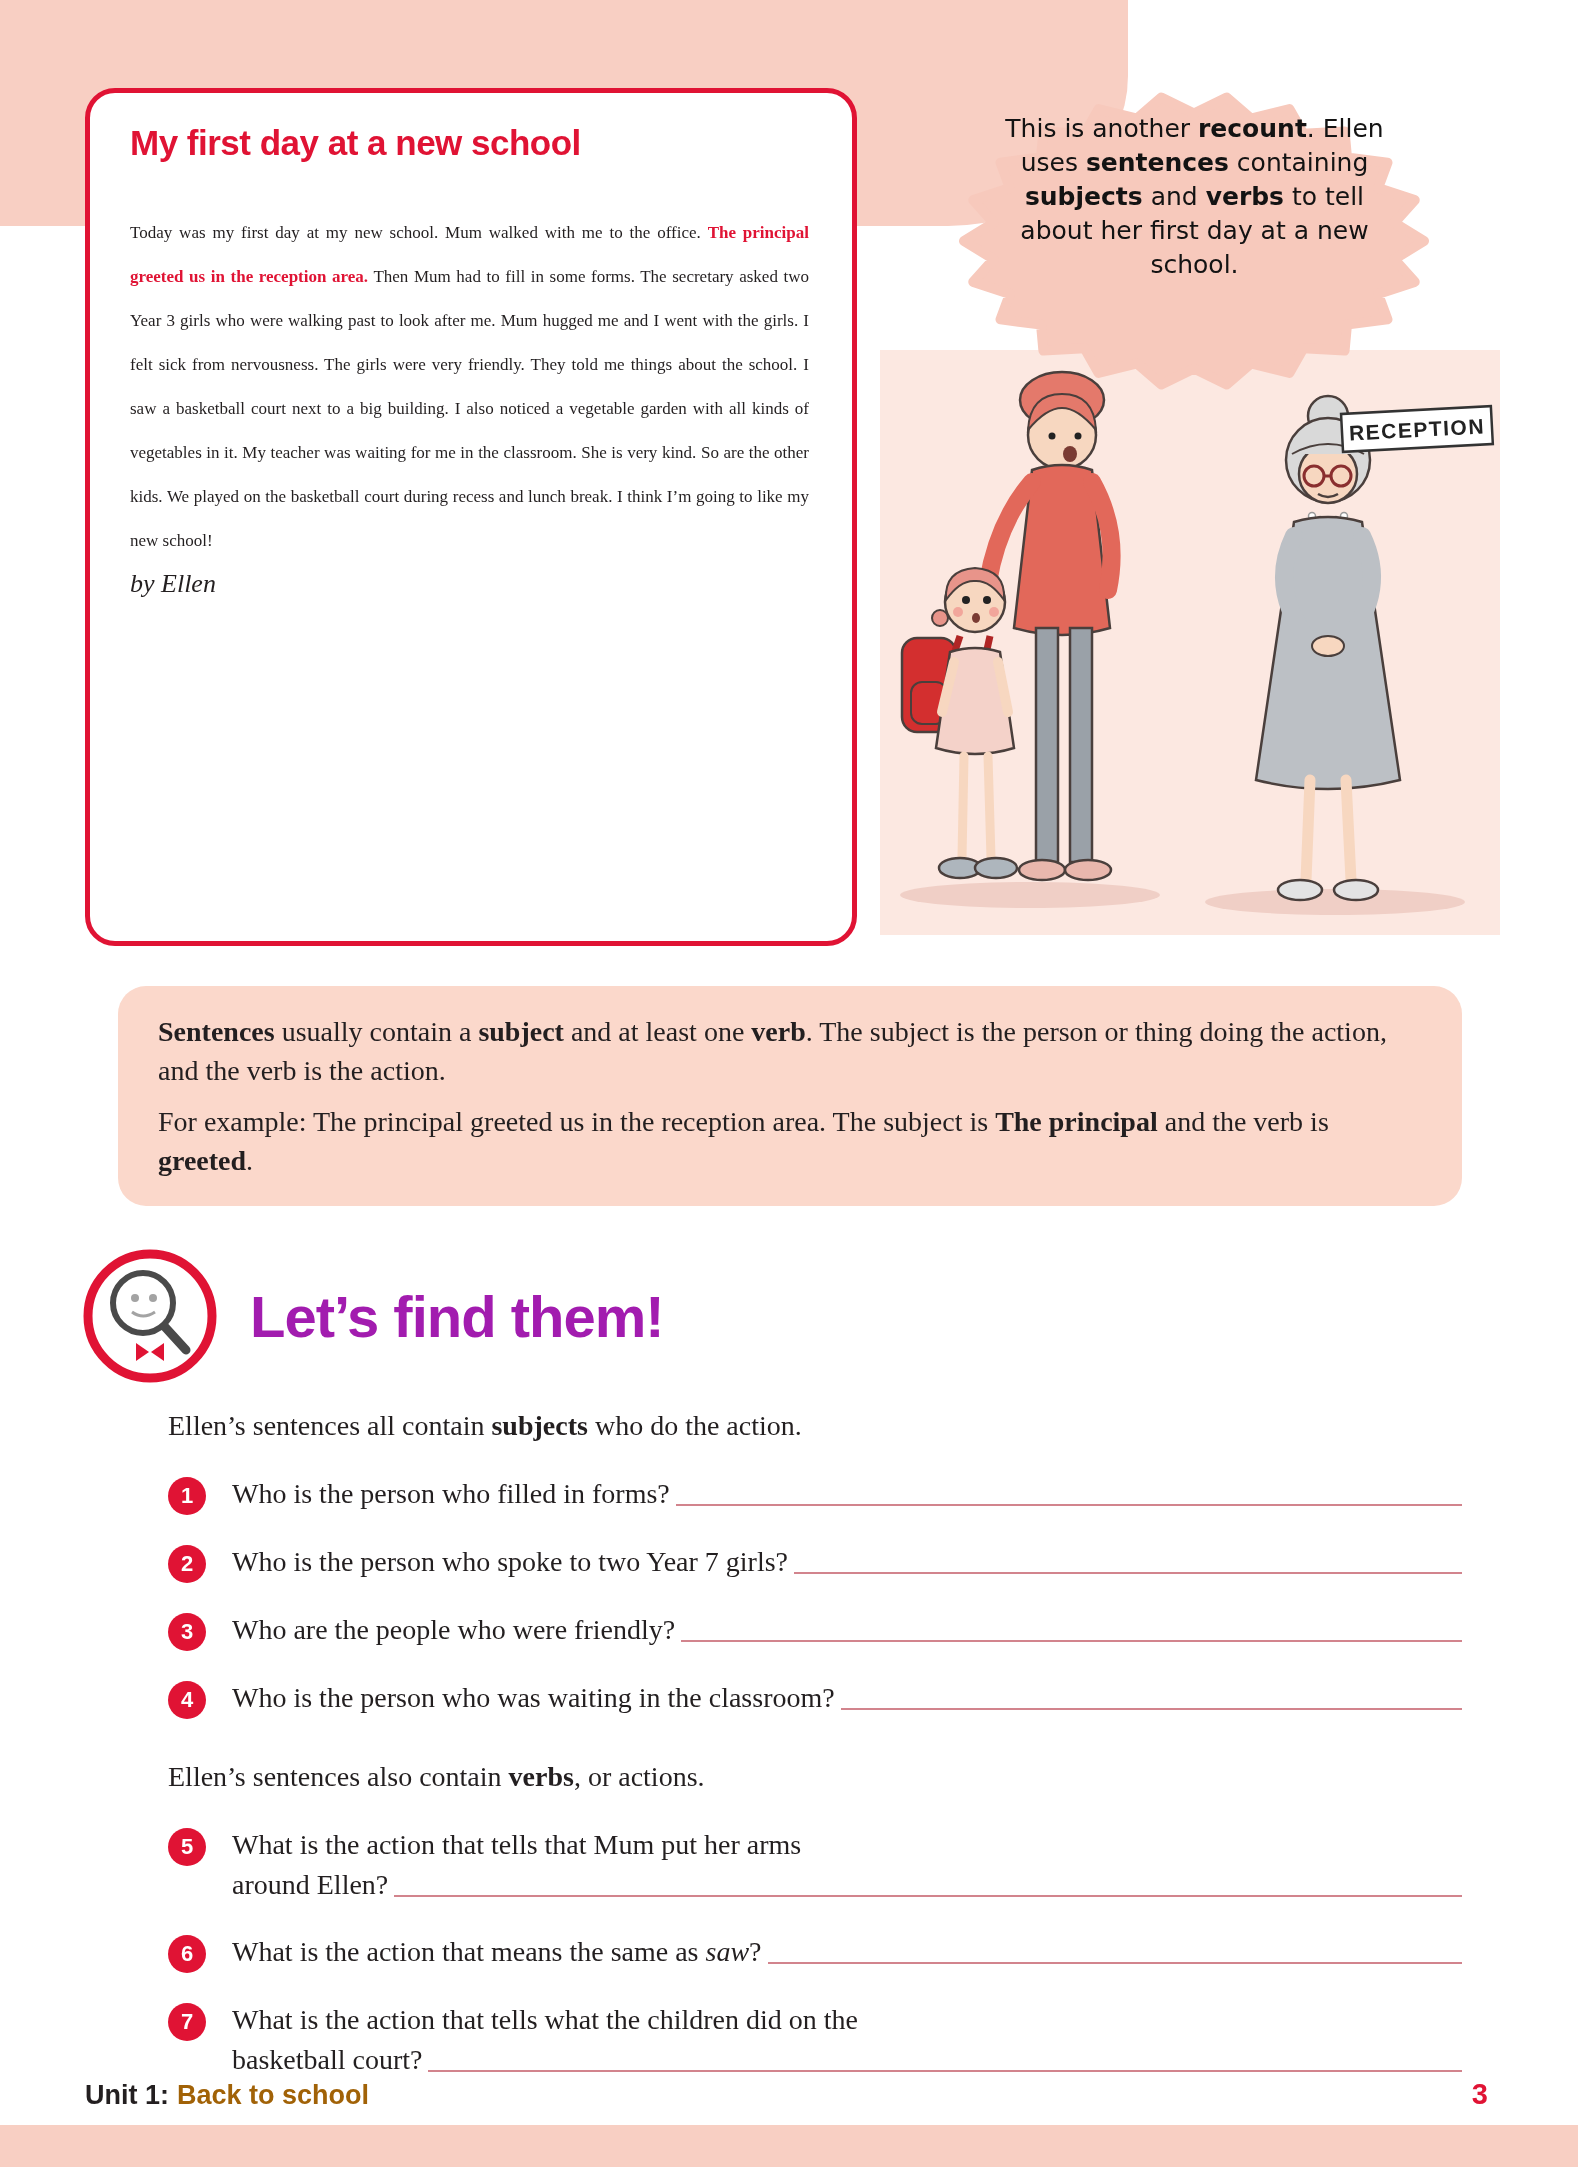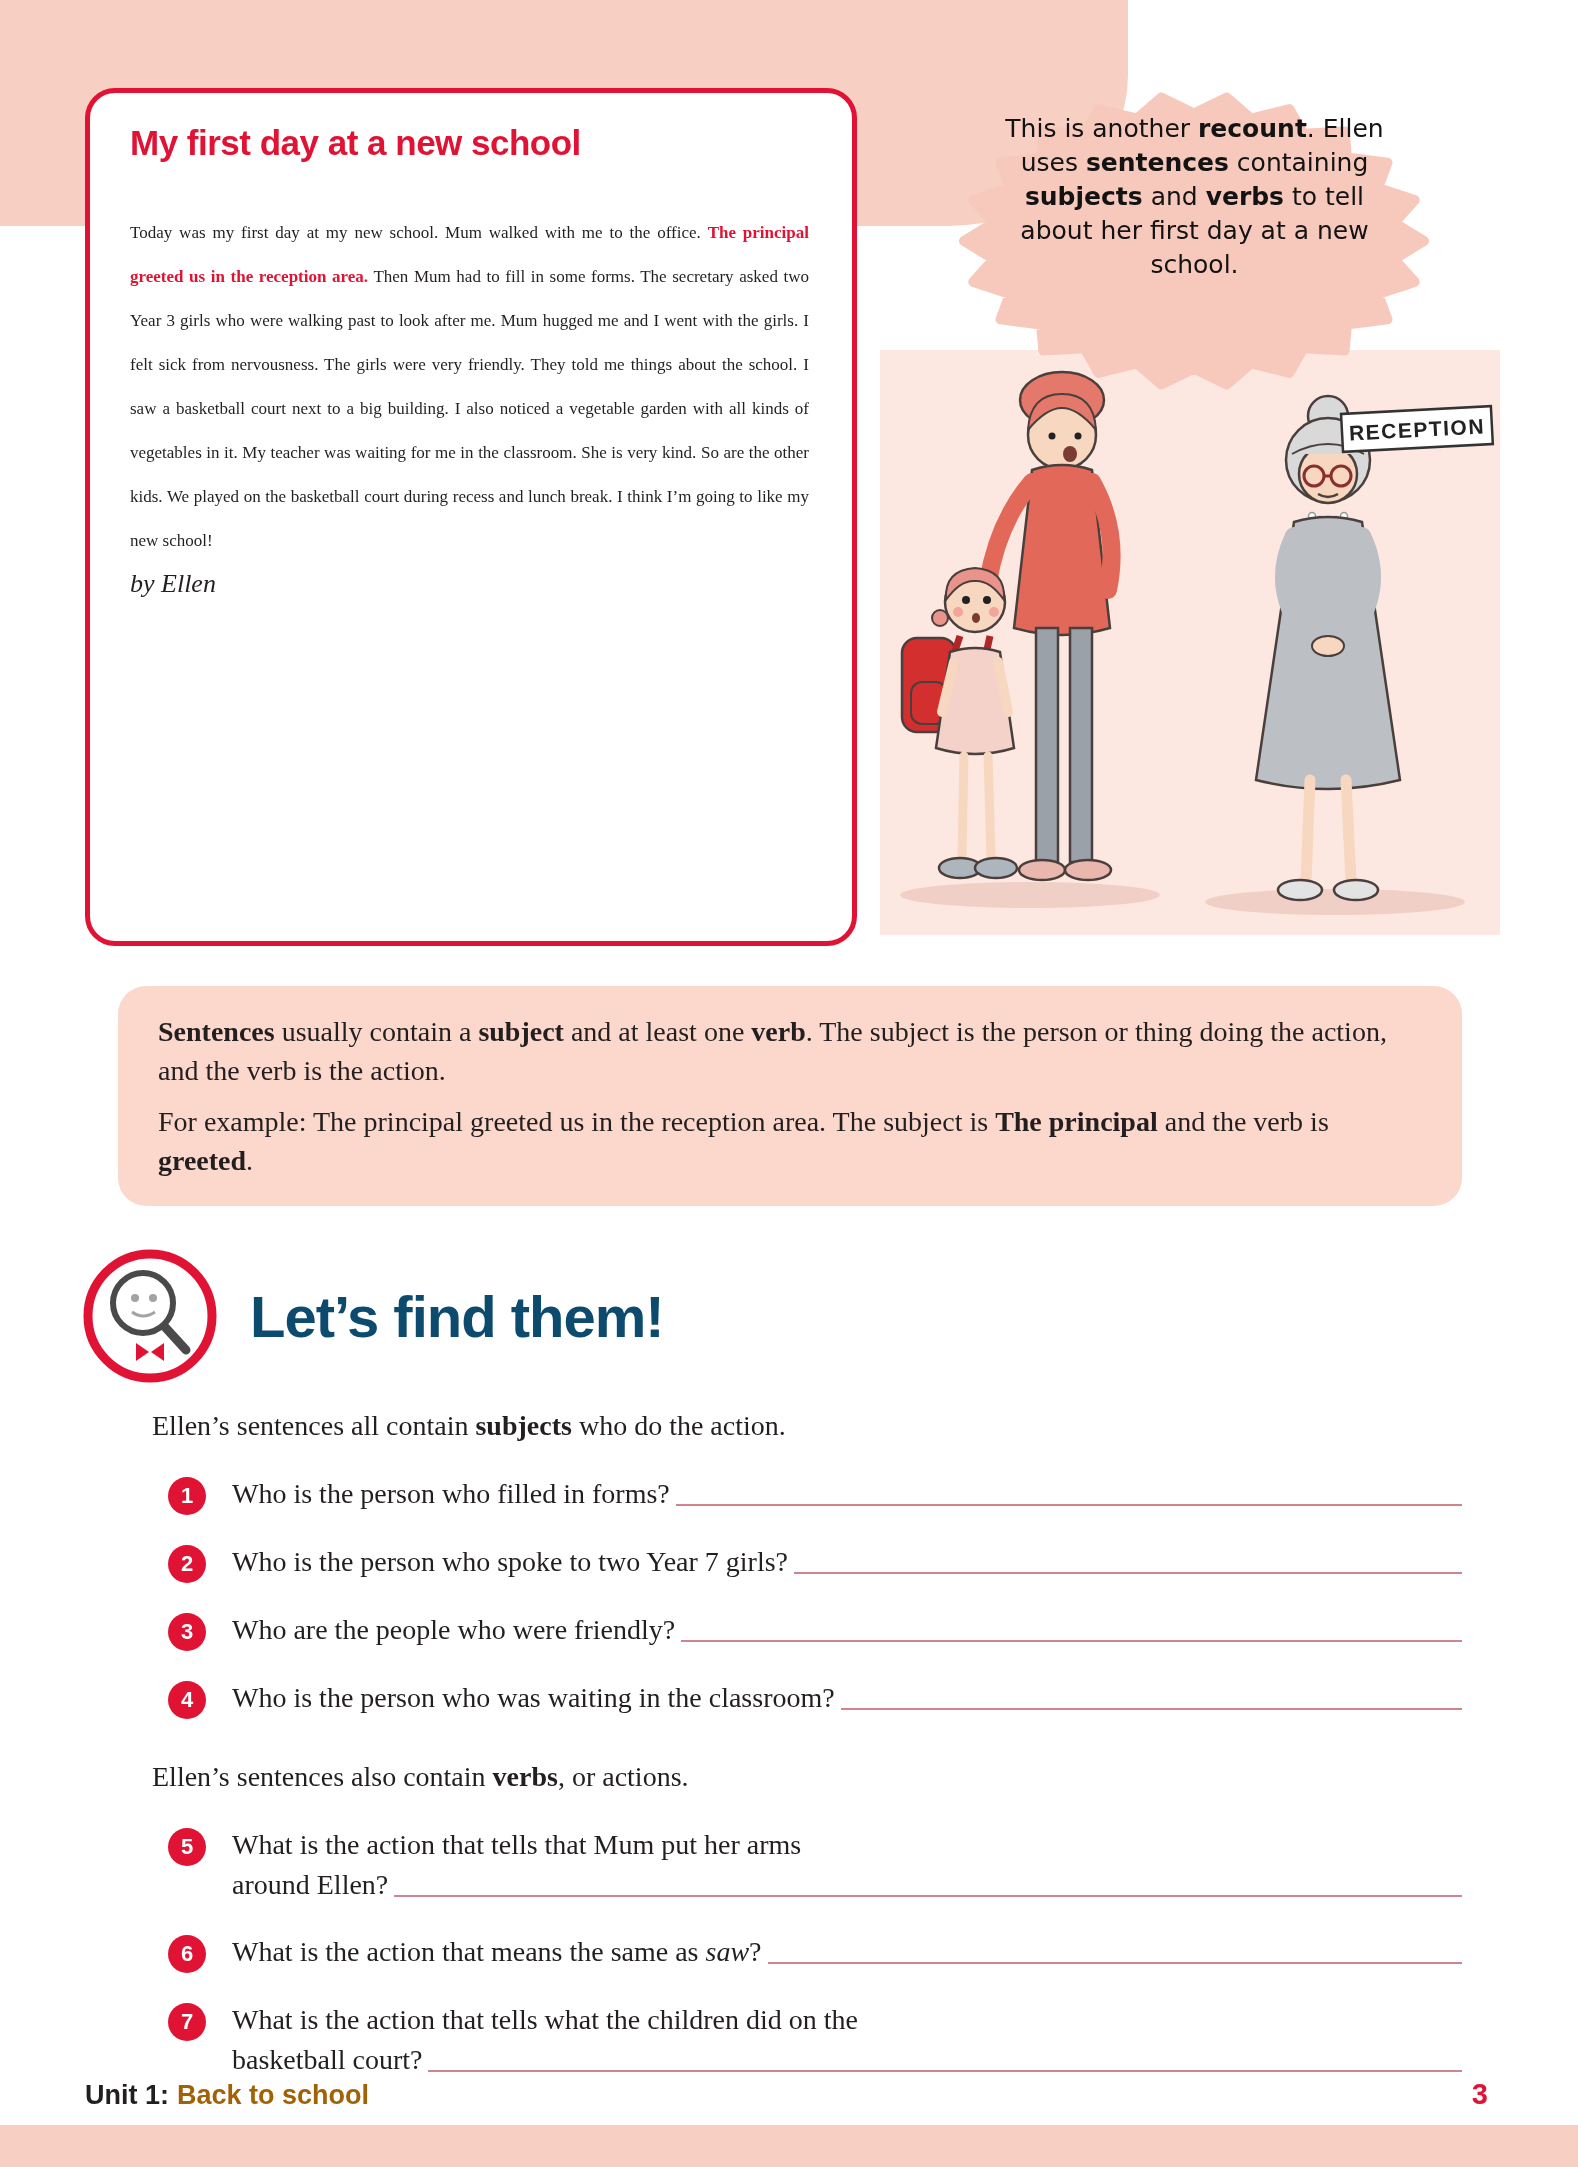--- a/index.html
+++ b/index.html
@@ -43,25 +43,25 @@
     position:absolute; left:118px; top:986px; width:1344px;
     background:#fbd8cb; border-radius:28px; padding:26px 40px; z-index:2;
     font-size:28px; line-height:39px;
   }
   .explain-box p + p{ margin-top:12px; }
   
   .activity-head{ position:absolute; left:80px; top:1246px; display:flex; align-items:center; z-index:2; }
   .find-icon{ width:140px; height:140px; }
   .activity-title{
     font-family:"Liberation Sans", sans-serif; font-weight:800; font-size:58px;
-    color:#0c4a6e; margin-left:30px; letter-spacing:-1px;
+    color:#a21caf; margin-left:30px; letter-spacing:-1px;
   }
   
   .questions{ position:absolute; left:120px; top:1406px; width:1342px; z-index:2; }
-  .intro{ font-size:28px; line-height:40px; margin:0 0 28px 32px; }
+  .intro{ font-size:28px; line-height:40px; margin:0 0 28px 48px; }
   .intro2{ margin-top:38px; }
   .q-row{ display:flex; align-items:flex-start; margin:0 0 27px 48px; }
   .q-badge{
     width:38px; height:38px; border-radius:50%; background:#e01334; color:#fff;
     font-family:"Liberation Sans", sans-serif; font-weight:bold; font-size:22px;
     display:flex; align-items:center; justify-content:center; flex-shrink:0;
     margin:3px 26px 0 0;
   }
   .q-text{ font-size:28px; line-height:40px; white-space:nowrap; }
   .q-content{ flex:1; display:flex; flex-direction:column; }

